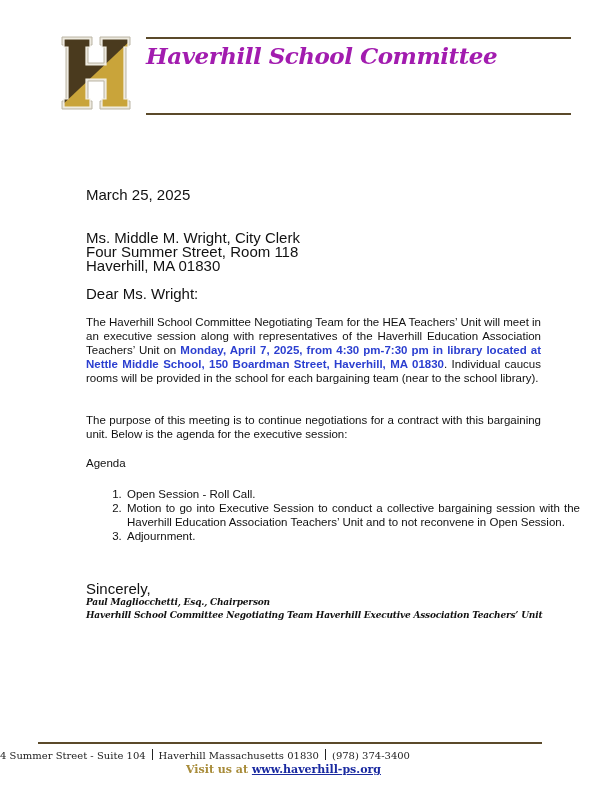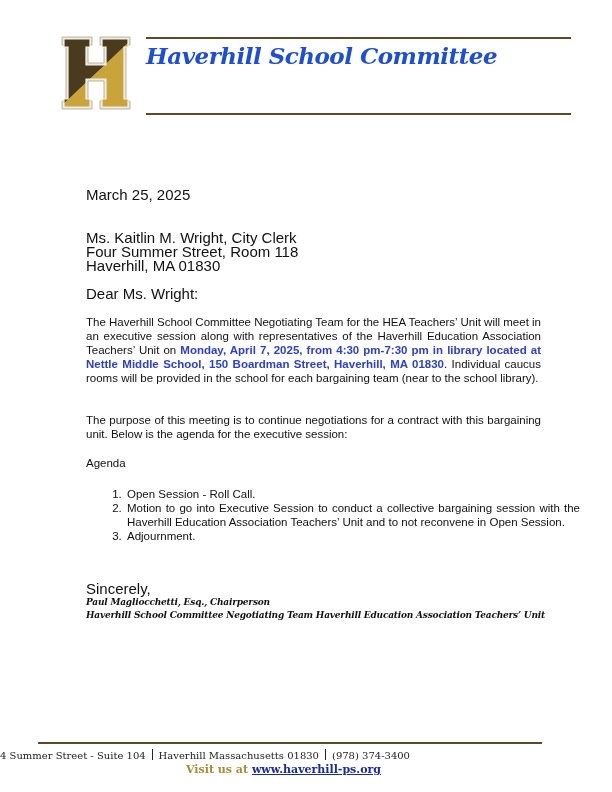--- a/index.html
+++ b/index.html
@@ -1,21 +1,21 @@
 <!DOCTYPE html>
 <html><head>
   <meta charset="utf-8">
   <style>
     html, body { margin: 0; padding: 0; background: #ffffff; }
     body { width: 612px; height: 792px; position: relative; overflow: hidden; font-family: "Liberation Sans", sans-serif; color: #111; }
     .logo { position: absolute; left: 60px; top: 35px; width: 72px; height: 76px; }
     .hline { position: absolute; height: 1.5px; background: #5b4a2a; }
     .hline.top { left: 146px; top: 37px; width: 425px; }
     .hline.bot { left: 146px; top: 113px; width: 425px; }
-    .title { position: absolute; left: 146px; top: 42px; font-family: "DejaVu Serif", serif; font-style: italic; font-weight: bold; font-size: 23px; letter-spacing: -0.5px; color: #1d4ed8; }
+    .title { position: absolute; left: 146px; top: 42px; font-family: "DejaVu Serif", serif; font-style: italic; font-weight: bold; font-size: 23px; letter-spacing: -0.5px; color: #a21caf; }
     .txt { position: absolute; left: 86px; font-size: 15px; line-height: 14px; }
     .para { position: absolute; left: 86px; width: 455px; font-size: 11.5px; line-height: 14px; text-align: justify; }
     .blue { color: #2b3fd0; font-weight: bold; }
     .agenda-title { position: absolute; left: 86px; width: 455px; top: 457px; text-align: left; font-size: 11.5px; }
     ol.agenda { position: absolute; left: 86px; top: 483px; width: 455px; margin: 4px; padding-left: 35px; font-size: 11.5px; line-height: 14px; text-align: justify; }
     ol.agenda li { padding-left: 2px; }
     .sig { position: absolute; left: 86px; font-family: "DejaVu Serif", serif; font-style: italic; font-weight: bold; font-size: 9px; letter-spacing: -0.2px; }
     .fline { position: absolute; left: 38px; top: 742px; width: 504px; height: 2px; background: #5b4a2a; }
     .footer1 { position: absolute; left: 0; width: 580px; top: 749px; text-align: left; font-family: "DejaVu Serif", serif; font-size: 10px; color: #222; }
     .footer1 .sep { display: inline-block; width: 1px; height: 11px; background: #222; margin: 0 6px; vertical-align: -1px; }
@@ -39,41 +39,41 @@
   </g>
   <path d="M4 4 H30 V12 H26 V30 H46 V12 H42 V4 H68 V12 H64 V64 H68 V72 H42 V64 H46 V44 H26 V64 H30 V72 H4 V64 H8 V12 H4 Z" fill="none" stroke="#f4f1e8" stroke-width="1.2"></path>
 </svg>
 
 <div class="hline top"></div>
 <div class="title">Haverhill School Committee</div>
 <div class="hline bot"></div>
 
 <div class="txt" style="top:188px">March 25, 2025</div>
 
-<div class="txt" style="top:231px">Ms. Kaitlin M. Wright, City Clerk</div>
+<div class="txt" style="top:231px">Ms. Middle M. Wright, City Clerk</div>
 <div class="txt" style="top:245px">Four Summer Street, Room 118</div>
 <div class="txt" style="top:259px">Haverhill, MA 01830</div>
 
 <div class="txt" style="top:287px">Dear Ms. Wright:</div>
 
 <div class="para" style="top:315px"><span>The Haverhill School Committee Negotiating Team for the HEA Teachers’ Unit will meet in an executive session along with representatives of the Haverhill Education Association Teachers’ Unit on </span><span class="blue">Monday, April 7, 2025, from 4:30 pm-7:30 pm in library located at Nettle Middle School, 150 Boardman Street, Haverhill, MA 01830</span><span>. Individual caucus rooms will be provided in the school for each bargaining team (near to the school library).</span></div>
 
 <div class="para" style="top:413px">The purpose of this meeting is to continue negotiations for a contract with this bargaining unit. Below is the agenda for the executive session:</div>
 
 <div class="agenda-title">Agenda</div>
 
 <ol class="agenda">
   <li>Open Session - Roll Call.</li>
   <li>Motion to go into Executive Session to conduct a collective bargaining session with the Haverhill Education Association Teachers’ Unit and to not reconvene in Open Session.</li>
   <li>Adjournment.</li>
 </ol>
 
 <div class="txt" style="top:582px">Sincerely,</div>
 <div class="sig" style="top:597px">Paul Magliocchetti, Esq., Chairperson</div>
-<div class="sig" style="top:610px">Haverhill School Committee Negotiating Team Haverhill Education Association Teachers’ Unit</div>
+<div class="sig" style="top:610px">Haverhill School Committee Negotiating Team Haverhill Executive Association Teachers’ Unit</div>
 
 <div class="fline"></div>
 <div class="footer1">
   <span>4 Summer Street - Suite 104</span><span class="sep"></span><span>Haverhill Massachusetts 01830</span><span class="sep"></span><span>(978) 374-3400</span>
 </div>
 <div class="footer2">
   <span class="gold">Visit us at</span>
   <a>www.haverhill-ps.org</a>
 </div>
 

